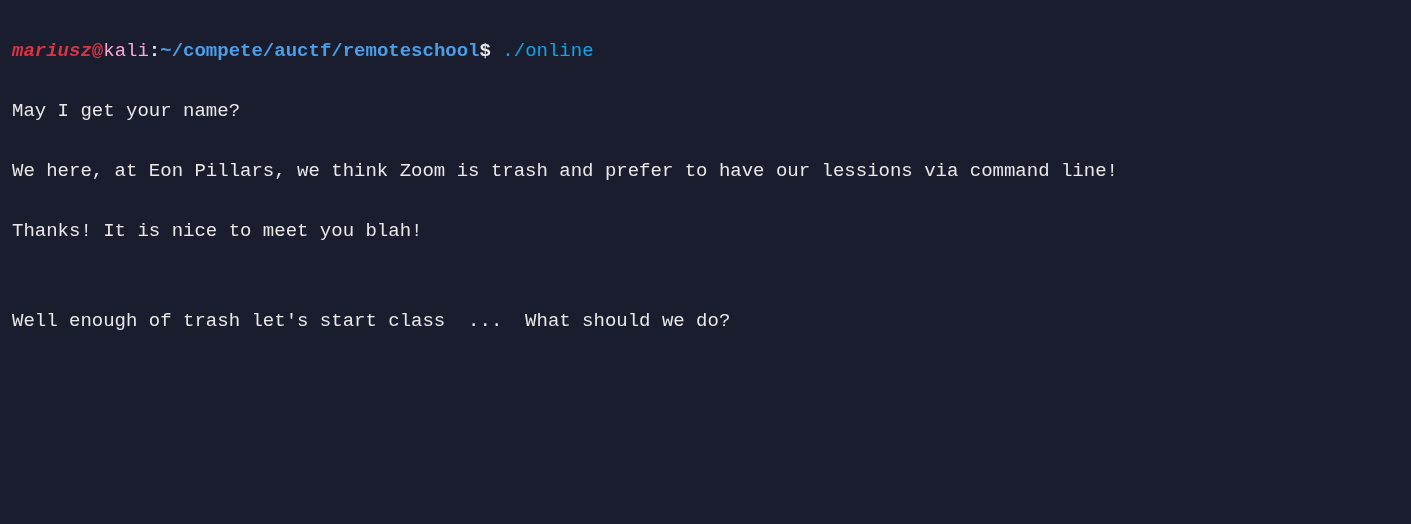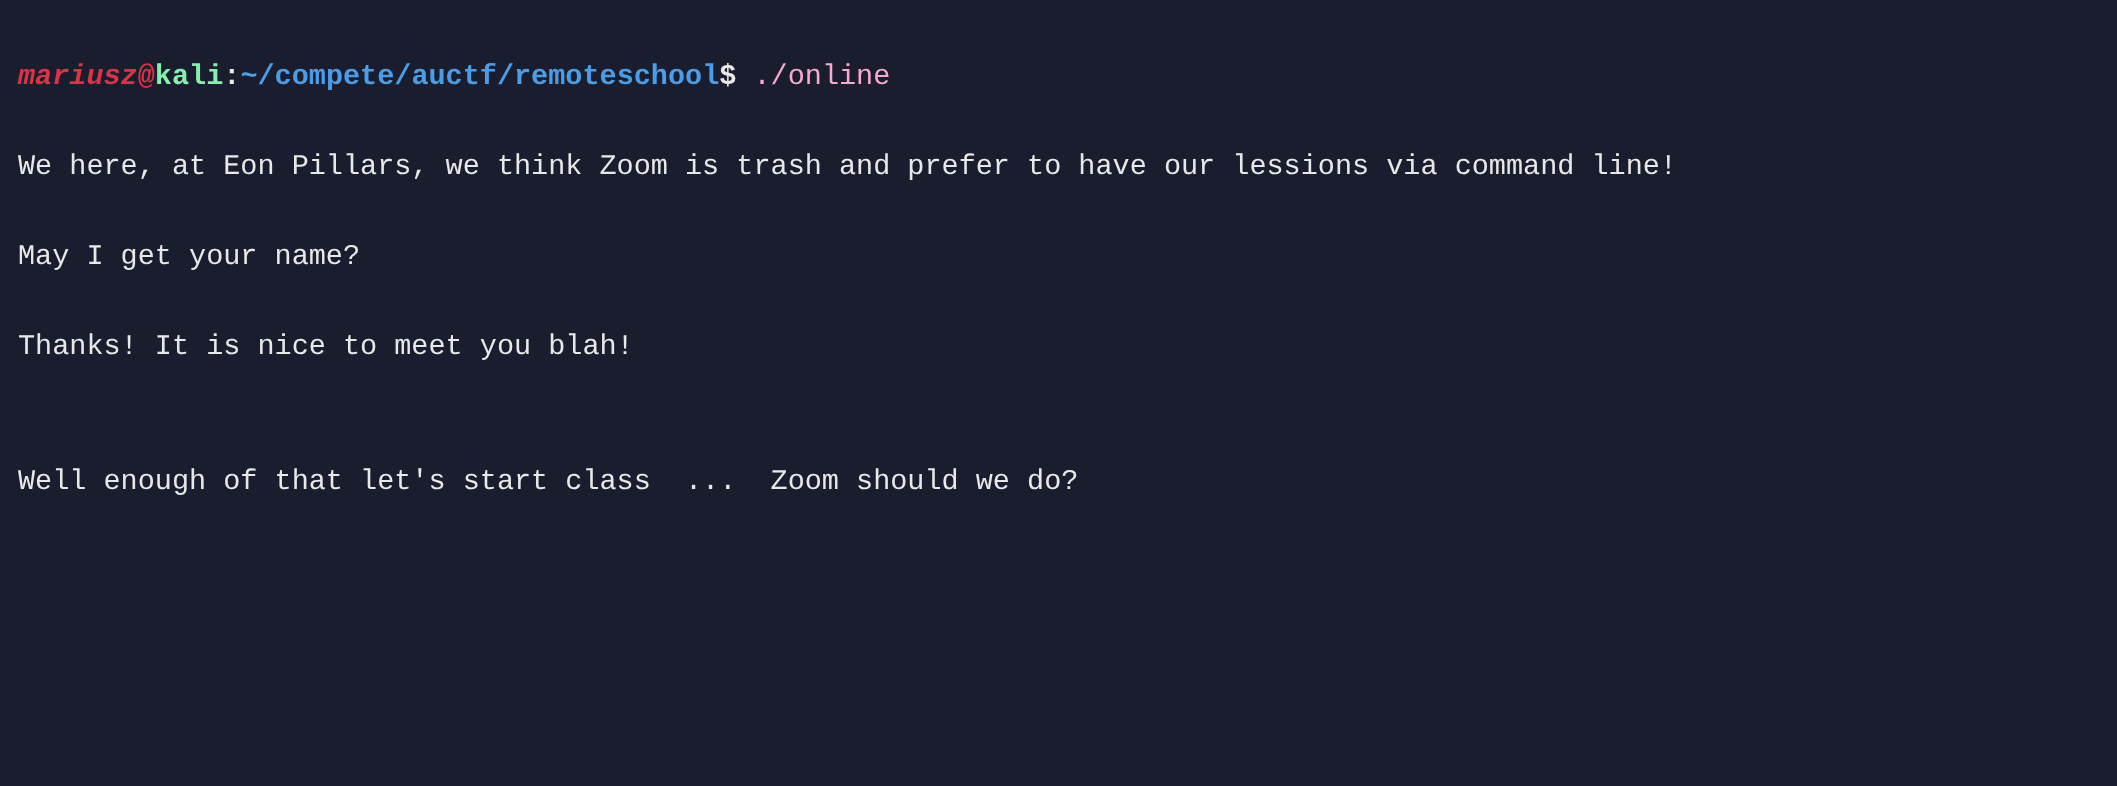--- a/index.html
+++ b/index.html
@@ -26,56 +26,56 @@
     .user {
       color: #d93344;
       font-weight: bold;
       font-style: italic;
     }
     .at {
       color: #d93344;
       font-weight: bold;
     }
     .host {
-      color: #86efac;
-      font-weight: bold;
+      color: #f9a8d4;
+      font-weight: normal;
     }
     .colon {
       color: #e8e8e8;
       font-weight: bold;
     }
     .path {
       color: #4a9ee8;
       font-weight: bold;
     }
     .dollar {
       color: #e8e8e8;
       font-weight: bold;
     }
     .cmd {
-      color: #f9a8d4;
+      color: #0ea5e9;
     }
     .output {
       color: #e8e8e8;
       font-weight: normal;
     }
     .line {
       display: block;
     }
   </style>
 </head>
 <body>
 
 <div class="terminal-content">
 <span class="line"><span class="user">mariusz</span><span class="at">@</span><span class="host">kali</span><span class="colon">:</span><span class="path">~/compete/auctf/remoteschool</span><span class="dollar">$</span><span class="cmd"> ./online</span></span>
+<span class="line output">May I get your name?</span>
 <span class="line output">We here, at Eon Pillars, we think Zoom is trash and prefer to have our lessions via command line!</span>
-<span class="line output">May I get your name?</span>
 <span class="line output">Thanks! It is nice to meet you blah!</span>
 <span class="line output"></span>
-<span class="line output">Well enough of that let's start class  ...  Zoom should we do?</span>
+<span class="line output">Well enough of trash let's start class  ...  What should we do?</span>
 <span class="line output"></span>
 
 
 
 <span class="line output"></span>
 
 
 
 </div>
 

